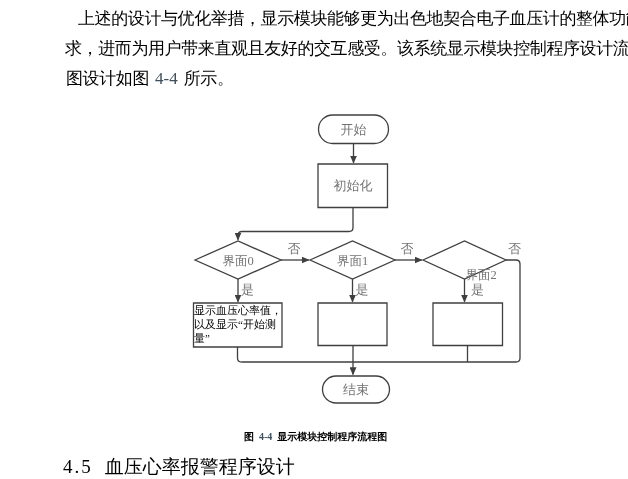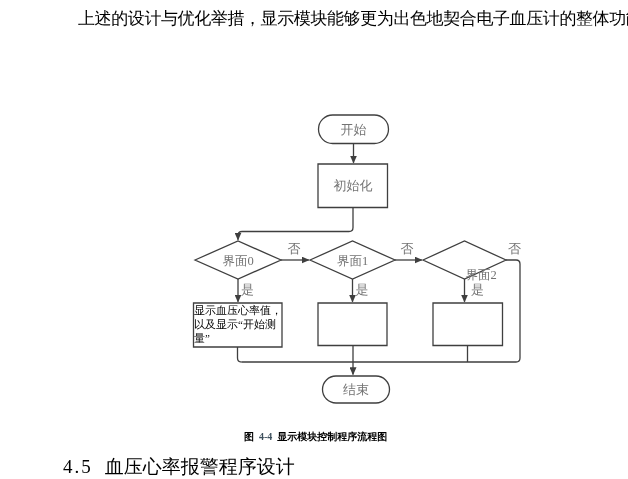--- a/index.html
+++ b/index.html
@@ -21,20 +21,24 @@
   #caption .figref{margin:0 5px;}
   #heading{position:absolute;left:63px;top:454px;font-size:19px;font-weight:normal;white-space:nowrap;}
   #heading .h-num{letter-spacing:2px;margin-right:12px;}
 </style>
 </head>
 <body>
 
 <div id="page">
 
   <div class="para-line" style="left:78px;top:7px;">上述的设计与优化举措，显示模块能够更为出色地契合电子血压计的整体功能</div>
+  <div class="para-line" style="left:65px;top:37px;">求，进而为用户带来直观且友好的交互感受。该系统显示模块控制程序设计流</div>
+  <div class="para-line" style="left:66px;top:67px;">
+    <span>图设计如图</span><span class="figref">4-4</span><span>所示。</span>
+  </div>
 
   <svg id="flow-svg" viewBox="0 0 628 479" xmlns="http://www.w3.org/2000/svg">
     <defs>
       <marker id="ah" markerWidth="8" markerHeight="7" refX="7.2" refY="3.5" orient="auto" markerUnits="userSpaceOnUse">
         <path d="M0,0 L8,3.5 L0,7 Z" fill="#3f3f3f"></path>
       </marker>
     </defs>
     <g fill="none" stroke="#3f3f3f" stroke-width="1.3">
 
       <rect x="318.5" y="115" width="70" height="28.5" rx="14.2"></rect>

